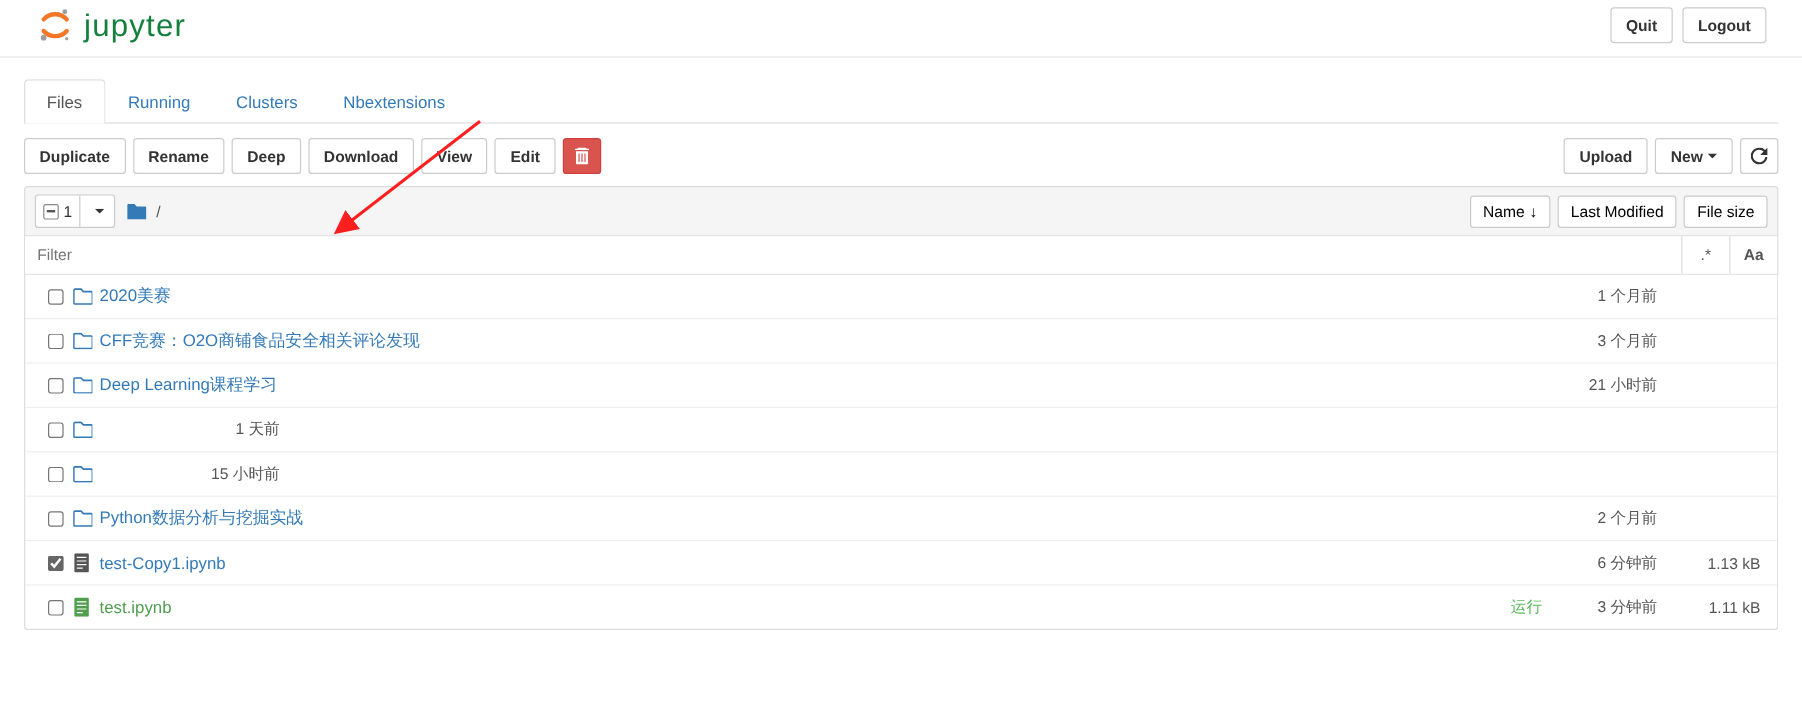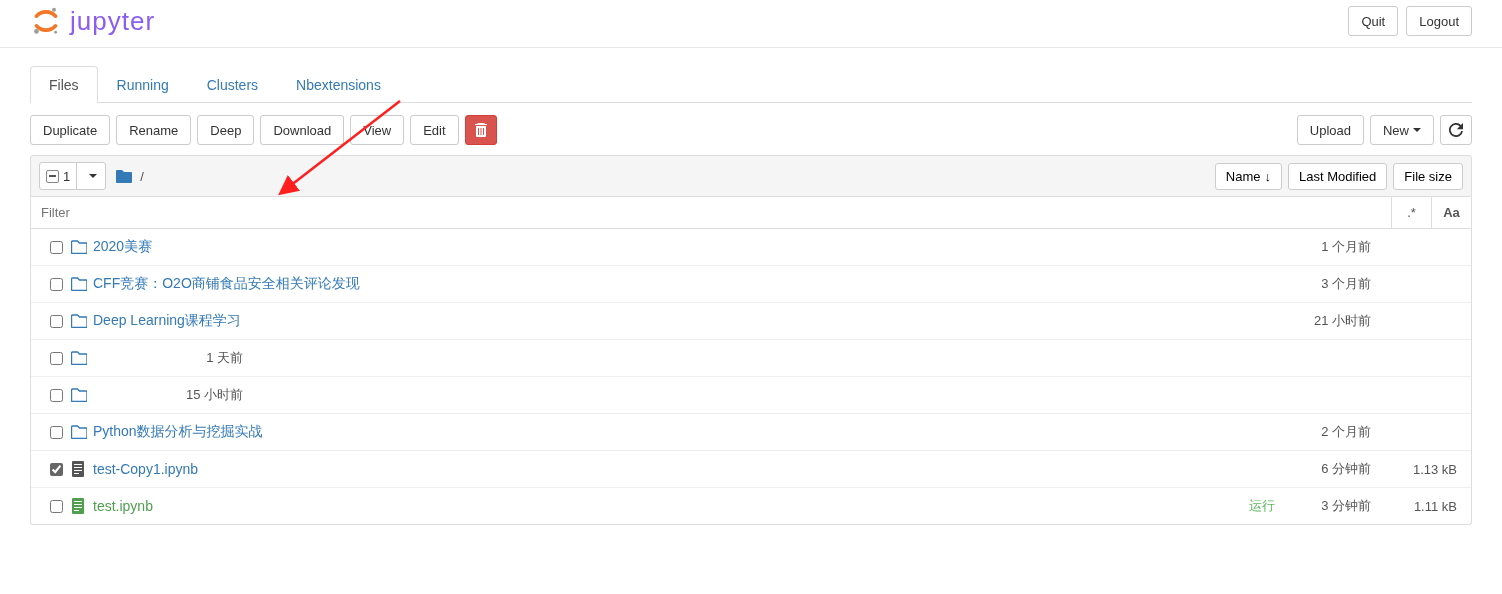--- a/index.html
+++ b/index.html
@@ -1,23 +1,23 @@
 <!DOCTYPE html>
 <html><head>
 <meta charset="utf-8">
 <style>
 * { box-sizing: border-box; margin: 0; padding: 0; }
 body { font-family: "Helvetica Neue", Helvetica, Arial, sans-serif; font-size: 13px; color: #333; background: #fff; }
 .header { display: flex; justify-content: space-between; align-items: center; padding: 5px 30px 10px 30px; border-bottom: 1px solid #e7e7e7; }
 .logo { display: flex; align-items: center; gap: 8px; }
-.logo-text { font-size: 26px; color: #8b5cf6; letter-spacing: 1px; }
+.logo-text { font-size: 26px; color: #15803d; letter-spacing: 1px; }
 .logo-icon { width: 32px; height: 32px; }
 .header-buttons { display: flex; gap: 8px; }
-.btn { display: inline-flex; align-items: center; border: 1px solid #ccc; background: #fff; color: #333; padding: 6px 12px; border-radius: 3px; font-size: 13px; cursor: pointer; height: 30px; }
-.container { padding: 0 30px; position: relative; }
+.btn { display: inline-flex; align-items: center; border: 1px solid #ccc; background: #fff; color: #333; padding: 6px 12px; border-radius: 3px; font-size: 13px; cursor: pointer; height: 30px; font-weight: bold; }
+.container { padding: 0 20px; position: relative; }
 .tabs { display: flex; border-bottom: 1px solid #ddd; margin-top: 18px; }
 .tab { padding: 10px 18px; cursor: pointer; color: #337ab7; font-size: 14px; border: 1px solid transparent; border-bottom: none; margin-bottom: -1px; }
 .tab.active { color: #555; border-color: #ddd; border-bottom-color: #fff; background: #fff; border-radius: 4px 4px 0 0; }
 .toolbar { display: flex; justify-content: space-between; align-items: center; margin: 12px 0 10px 0; }
 .toolbar-left { display: flex; gap: 6px; }
 .toolbar-right { display: flex; gap: 6px; align-items: center; }
 .btn-danger { background: #d9534f; border-color: #d43f3a; color: #fff; padding: 6px 9px; }
 .caret { display: inline-block; width: 0; height: 0; margin-left: 4px; vertical-align: middle; border-top: 4px dashed; border-right: 4px solid transparent; border-left: 4px solid transparent; }
 .refresh-icon { width: 14px; height: 14px; }
 .list-header { display: flex; justify-content: space-between; align-items: center; background: #f5f5f5; border: 1px solid #ddd; padding: 6px 8px; border-radius: 3px 3px 0 0; }

